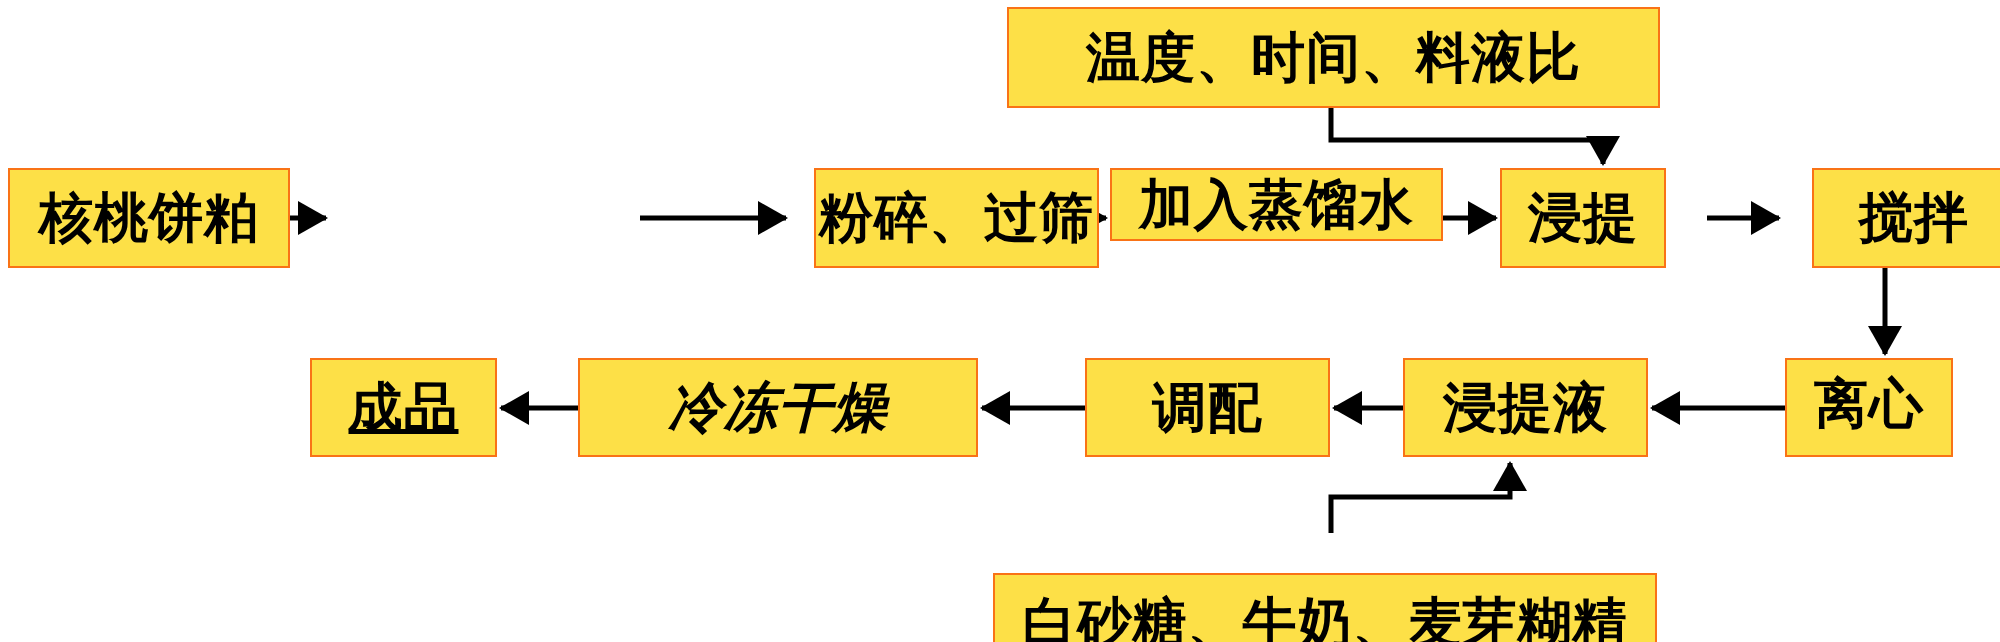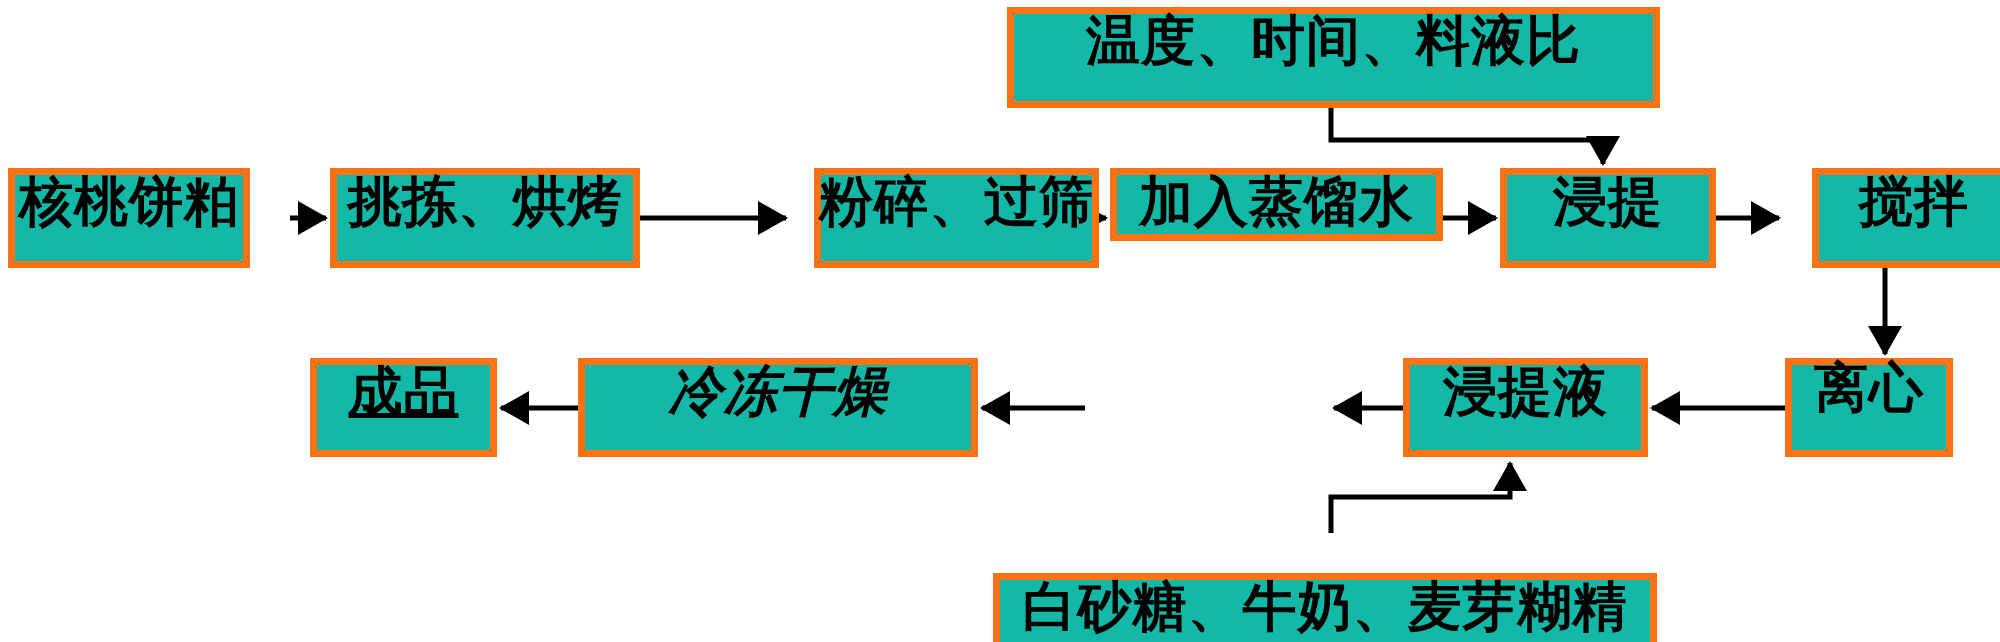--- a/index.html
+++ b/index.html
@@ -18,23 +18,24 @@
   .connector-layer {
     position: absolute;
     left: 0;
     top: 0;
     width: 2000px;
     height: 642px;
   }
   .node {
     position: absolute;
     box-sizing: border-box;
-    border: 7px solid #f97316;
-    background: #14b8a6;
+    border: 2px solid #f97316;
+    background: #fde047;
     display: flex;
+    align-items: center;
     justify-content: center;
   }
   .node span {
     color: #000000;
     font-size: 54px;
     font-weight: 700;
     line-height: 1;
     white-space: nowrap;
     letter-spacing: 1px;
   }
@@ -66,44 +67,44 @@
 
     <path d="M1331 108 V140 H1603 V164" fill="none" stroke="#000000" stroke-width="5" stroke-linejoin="miter" marker-end="url(#ah)"></path>
 
     <path d="M1331 533 V497 H1510 V463" fill="none" stroke="#000000" stroke-width="5" stroke-linejoin="miter" marker-end="url(#ah)"></path>
   </svg>
 
   <div class="node" style="left:1007px; top:7px; width:653px; height:101px;">
     <span>温度、时间、料液比</span>
   </div>
 
-  <div class="node" style="left:8px; top:168px; width:242px; height:100px;">
+  <div class="node" style="left:8px; top:168px; width:282px; height:100px;">
     <span>核桃饼粕</span>
-  </div>
-  <div class="node" style="left:330px; top:168px; width:310px; height:100px;">
-    <span>挑拣、烘烤</span>
   </div>
   <div class="node" style="left:790px; top:168px; width:285px; height:100px;margin-left:24px;">
     <span>粉碎、过筛</span>
   </div>
   <div class="node" style="left:1110px; top:168px; width:333px; height:73px;">
     <span>加入蒸馏水</span>
   </div>
-  <div class="node" style="left:1500px; top:168px; width:216px; height:100px;">
+  <div class="node" style="left:1500px; top:168px; width:166px; height:100px;">
     <span>浸提</span>
   </div>
   <div class="node" style="left:1783px; top:168px; width:204px; height:100px;margin-left:29px;">
     <span>搅拌</span>
   </div>
 
   <div class="node" style="left:310px; top:358px; width:187px; height:99px;text-decoration:underline;">
     <span>成品</span>
   </div>
   <div class="node" style="left:578px; top:358px; width:400px; height:99px;font-style:italic;">
     <span>冷冻干燥</span>
+  </div>
+  <div class="node" style="left:1085px; top:358px; width:245px; height:99px;">
+    <span>调配</span>
   </div>
   <div class="node" style="left:1403px; top:358px; width:245px; height:99px;">
     <span>浸提液</span>
   </div>
   <div class="node" style="left:1785px; top:358px; width:168px; height:99px;font-family:Liberation Mono, monospace;">
     <span>离心</span>
   </div>
 
   <div class="node" style="left:993px; top:533px; width:664px; height:99px;margin-top:40px;">
     <span>白砂糖、牛奶、麦芽糊精</span>

